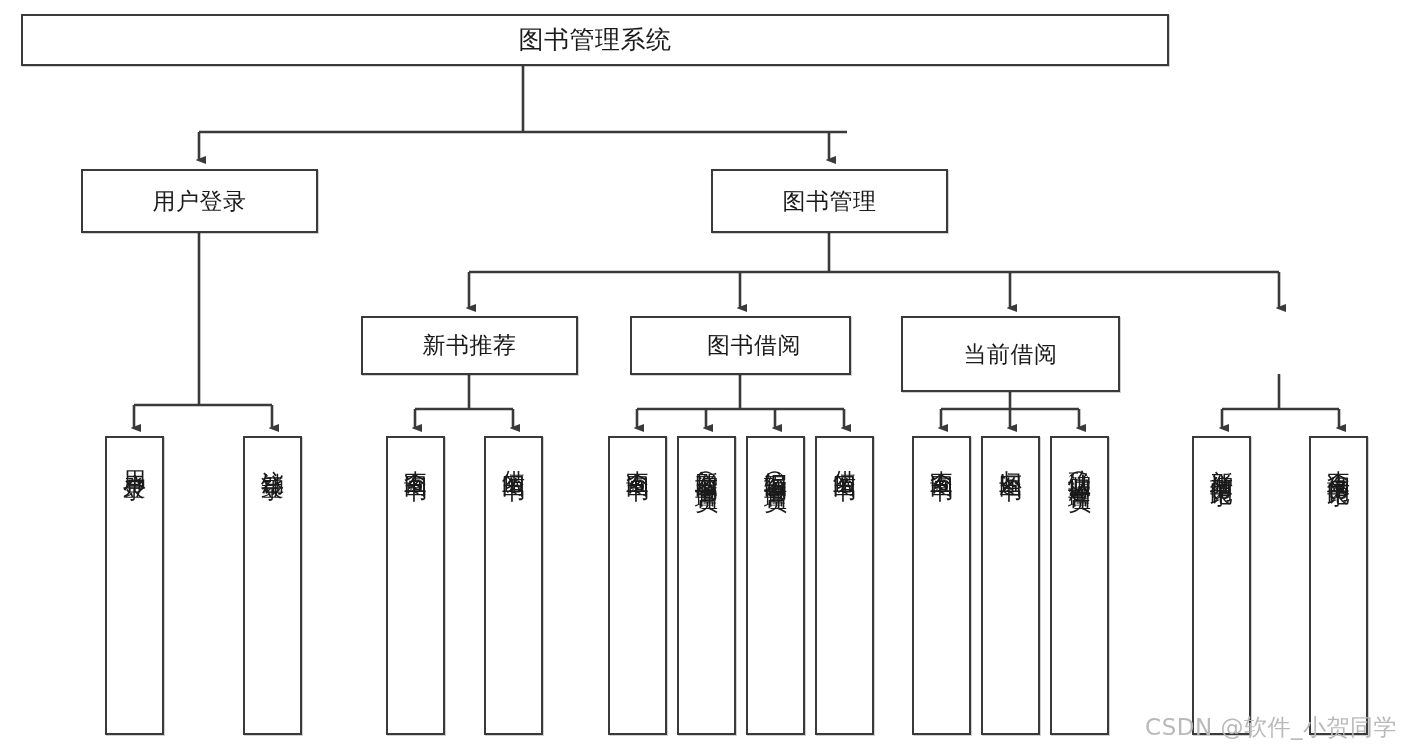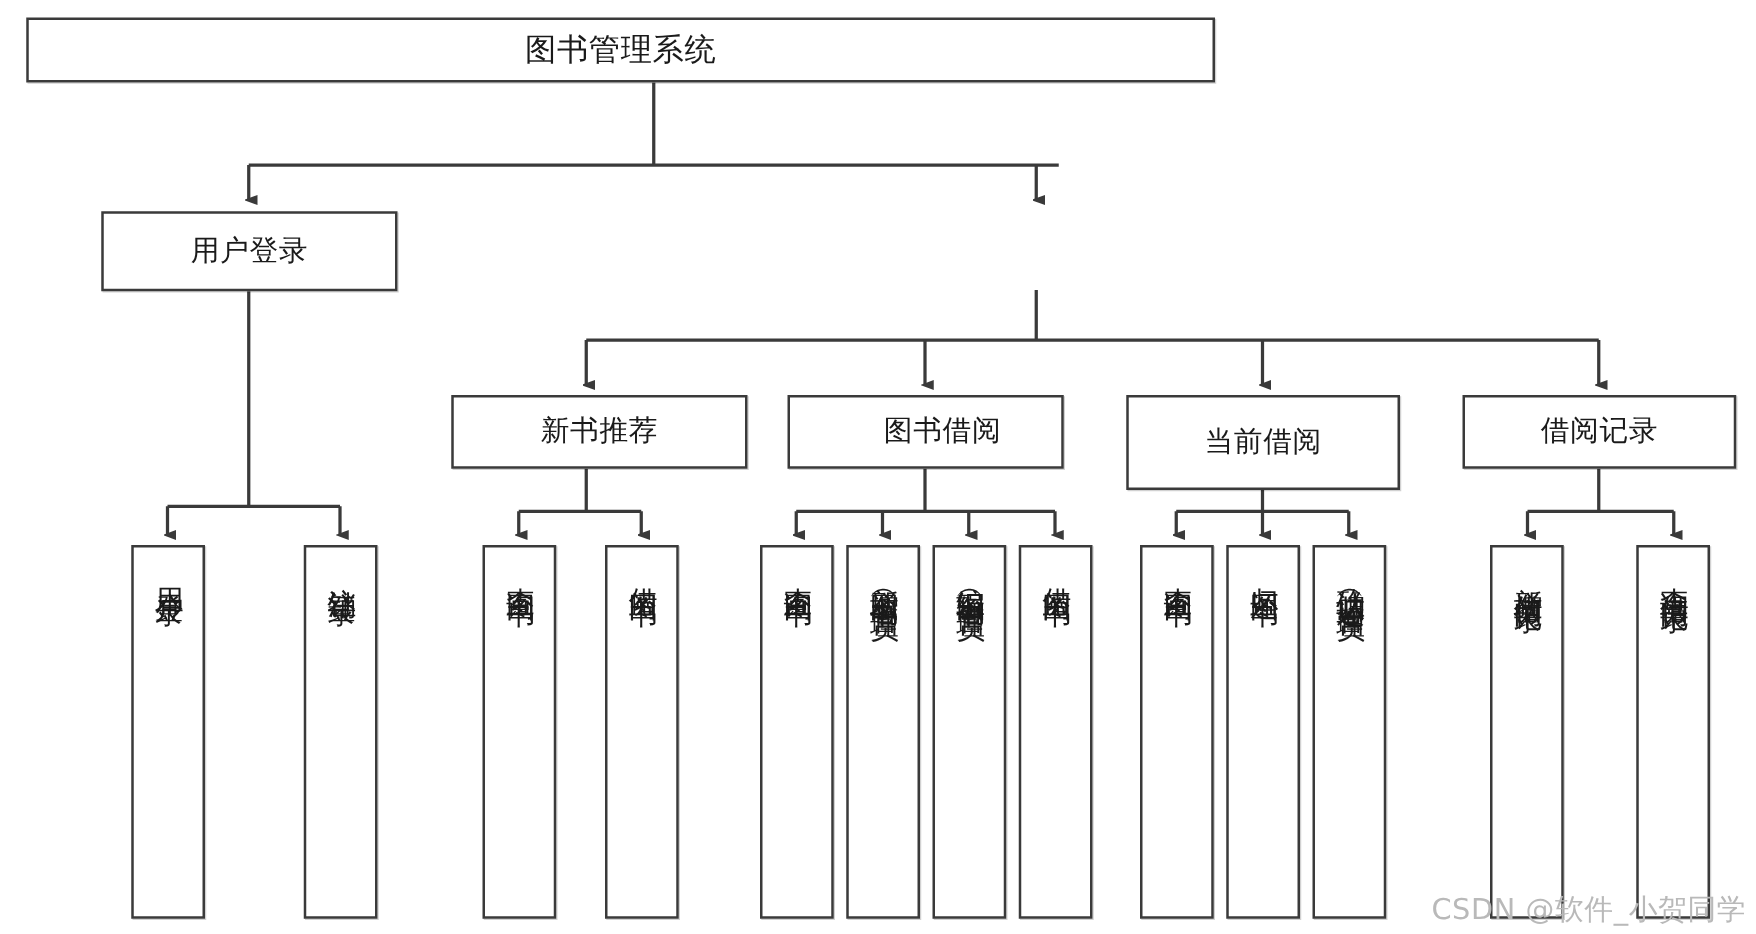--- a/index.html
+++ b/index.html
@@ -122,40 +122,40 @@
       <path d="M1010,409 L1010,428" marker-end="url(#arrow)"></path>
       <path d="M1079,409 L1079,428" marker-end="url(#arrow)"></path>
 
       <path d="M1279,374 L1279,409"></path>
       <path d="M1222,409 L1339,409"></path>
       <path d="M1222,409 L1222,428" marker-end="url(#arrow)"></path>
       <path d="M1339,409 L1339,428" marker-end="url(#arrow)"></path>
     </g>
   </svg>
 
-  <div class="node h-node lvl1" style="left:21px; top:14px; width:951px; height:52px;">
+  <div class="node h-node lvl1" style="left:21px; top:14px; width:1148px; height:52px;">
     <span class="label">图书管理系统</span>
   </div>
 
   <div class="node h-node lvl2" style="left:81px; top:169px; width:237px; height:64px;">
     <span class="label">用户登录</span>
   </div>
-
-  <div class="node h-node lvl3" style="left:361px; top:316px; width:237px; height:59px;">
+  <div class="node h-node lvl2" style="left:711px; top:169px; width:237px; height:64px;">
+    <span class="label">图书管理</span>
+  </div>
+
+  <div class="node h-node lvl3" style="left:361px; top:316px; width:217px; height:59px;">
     <span class="label">新书推荐</span>
   </div>
   <div class="node h-node lvl3" style="left:630px; top:316px; width:221px; height:59px;padding-left:27px;">
     <span class="label">图书借阅</span>
   </div>
   <div class="node h-node lvl3" style="left:901px; top:316px; width:219px; height:76px;">
     <span class="label">当前借阅</span>
   </div>
-  <div class="node h-node lvl3" style="left:1170px; top:316px; width:219px; height:59px;">
-    <span class="label">借阅记录</span>
-  </div>
 
   <div class="node v-node" style="left:105px; top:436px; width:59px; height:299px;">
     <span class="label">用户登录</span>
   </div>
   <div class="node v-node" style="left:243px; top:436px; width:59px; height:299px;">
     <span class="label">注销登录</span>
   </div>
 
   <div class="node v-node" style="left:386px; top:436px; width:59px; height:299px;">
     <span class="label">查询图书</span>

